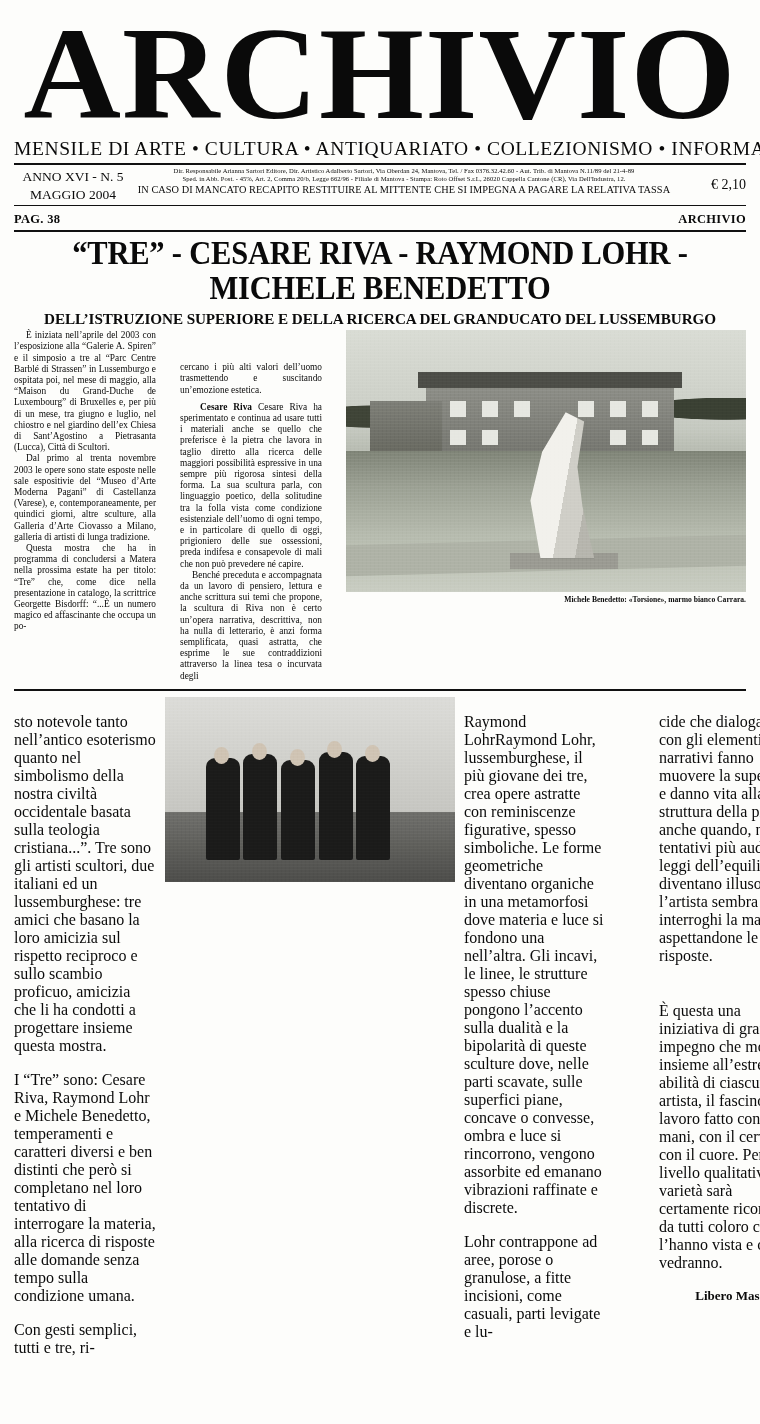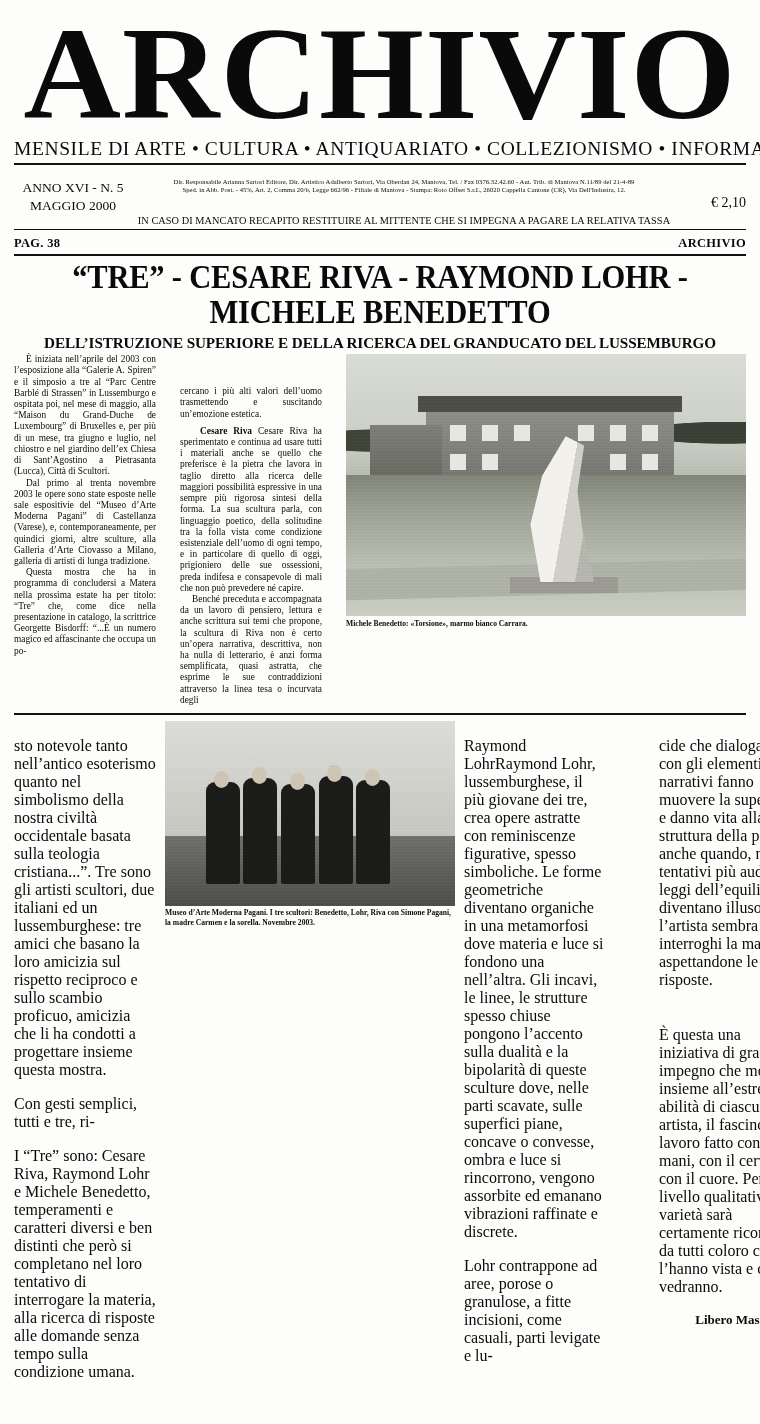--- a/index.html
+++ b/index.html
@@ -33,33 +33,33 @@
     margin-top: 2px;
     white-space: nowrap;
     font-weight:400;
   }
   .rule-thick { border-top: 2.4px solid #111; margin: 3px 0 0 0; }
   .rule-thin  { border-top: 1.1px solid #111; margin: 0; }
 
   .imprint {
     display:flex; align-items:stretch;
     font-size: 10px;
-    padding: 13px 0 2px 0;
+    padding: 2px 0 2px 0;
   }
   .imprint .left {
     width: 118px; flex:0 0 118px;
     font-size: 13.5px; line-height: 1.28;
     text-align:center; padding-top:1px;
   }
   .imprint .mid {
     flex:1 1 auto; text-align:center; padding: 0 4px;
     line-height:1.22;
   }
   .imprint .mid .l1, .imprint .mid .l2 { font-size: 6.6px; letter-spacing:0.05px; }
-  .imprint .mid .l3 { font-size: 10.3px; letter-spacing:0.05px;margin-top:20px; }
+  .imprint .mid .l3 { font-size: 10.3px; letter-spacing:0.05px; }
   .imprint .right {
     width: 70px; flex:0 0 70px; text-align:right;
     font-size: 14px; display:flex; align-items:center; justify-content:flex-end;
   }
 
   .pagerow {
     display:flex; justify-content:space-between; align-items:baseline;
     font-weight:700; font-size: 12.5px; padding: 6px 0 3px 0;
     letter-spacing:0.3px;
   }
@@ -89,21 +89,21 @@
   .col p.noind { text-indent:0;margin-top:32px; }
   .col p .lead { font-weight:700;margin-left:8px; }
   .byline { text-align:right; font-weight:700; font-size:13px; margin-top:2px; }
 
   
   .sec1 { display:flex; gap:24px; align-items:flex-start; margin-top:2px; }
   .sec1 .col { width:142px; flex:0 0 142px; }
   .sec1 .photoblock { flex:1 1 auto; }
 
   .photo { position:relative; overflow:hidden; background:#2a2a28; }
-  .caption { font-size:7.6px; font-weight:700; line-height:1.25; padding-top:2.5px; }
+  .caption { font-size:7.6px; font-weight:700; line-height:1.25; padding-top:2.5px;text-align:right; }
 
   
   .ph1 { height: 262px; }
   .ph1 .sky { position:absolute; inset:0; background:
       linear-gradient(#d9dcd4 0%, #cdd0c8 28%, #c4c8bf 38%, #b9bdb3 45%); }
   .ph1 .bldg { position:absolute; left:20%; top:20%; width:62%; height:33%;
       background:linear-gradient(#8e8f88,#6f706a); }
   .ph1 .bldg2 { position:absolute; left:6%; top:27%; width:18%; height:26%;
       background:linear-gradient(#7d7e77,#616259); }
   .ph1 .roof { position:absolute; left:18%; top:16%; width:66%; height:6%;
@@ -156,21 +156,21 @@
 
 <div class="page">
 
   <div class="masthead">ARCHIVIO</div>
   <div class="tagline">MENSILE DI ARTE • CULTURA • ANTIQUARIATO • COLLEZIONISMO • INFORMAZIONE</div>
   <div class="rule-thick"></div>
 
   <div class="imprint">
     <div class="left">
       <div>ANNO XVI - N. 5</div>
-      <div>MAGGIO 2000</div>
+      <div>MAGGIO 2004</div>
     </div>
     <div class="mid">
       <div class="l1">Dir. Responsabile Arianna Sartori Editore, Dir. Artistico Adalberto Sartori, Via Oberdan 24, Mantova, Tel. / Fax 0376.32.42.60 - Aut. Trib. di Mantova N.11/89 del 21-4-89</div>
       <div class="l2">Sped. in Abb. Post. - 45%, Art. 2, Comma 20/b, Legge 662/96 - Filiale di Mantova -  Stampa: Roto Offset S.r.L, 26020 Cappella Cantone (CR), Via Dell'Industra, 12.</div>
       <div class="l3">IN CASO DI MANCATO RECAPITO RESTITUIRE AL MITTENTE CHE SI IMPEGNA A PAGARE LA RELATIVA TASSA</div>
     </div>
     <div class="right">€ 2,10</div>
   </div>
   <div class="rule-thin"></div>
 
@@ -220,41 +220,40 @@
       </div>
       <div class="caption">Michele Benedetto: «Torsione», marmo bianco Carrara.</div>
     </div>
   </div>
 
   <div class="rule-band"></div>
 
   <div class="sec2">
     <div class="c1">
       <p>sto notevole tanto nell’antico esoterismo quanto nel simbolismo della nostra civiltà occidentale basata sulla teologia cristiana...”. Tre sono gli artisti scultori, due italiani ed un lussemburghese: tre amici che basano la loro amicizia sul rispetto reciproco e sullo scambio proficuo, amicizia che li ha condotti a progettare insieme questa mostra.</p>
+      <p>I “Tre” sono: Cesare Riva, Raymond Lohr e Michele Benedetto, temperamenti e caratteri diversi e ben distinti che però si completano nel loro tentativo di interrogare la materia, alla ricerca di risposte alle domande senza tempo sulla condizione umana.</p>
       <p>Con gesti semplici, tutti e tre, ri-</p>
-      <p>I “Tre” sono: Cesare Riva, Raymond Lohr e Michele Benedetto, temperamenti e caratteri diversi e ben distinti che però si completano nel loro tentativo di interrogare la materia, alla ricerca di risposte alle domande senza tempo sulla condizione umana.</p>
     </div>
     <div class="mid">
       <div class="photo ph2">
         <div class="bg"></div>
         <div class="wall"></div>
         <div class="floor"></div>
         <div class="person" style="left:14%;height:55%"></div>
         <div class="head" style="left:17%;top:27%"></div>
         <div class="person" style="left:27%;height:57%"></div>
         <div class="head" style="left:30%;top:25%"></div>
         <div class="person" style="left:40%;height:54%"></div>
         <div class="head" style="left:43%;top:28%"></div>
         <div class="person" style="left:53%;height:58%"></div>
         <div class="head" style="left:56%;top:24%"></div>
         <div class="person" style="left:66%;height:56%"></div>
         <div class="head" style="left:69%;top:26%"></div>
         <div class="grain"></div>
       </div>
-      <div class="caption">Museo d’Arte Moderna Pagani. I tre scultori: Benedetto, Lohr, Riva con Simone Pagani, la madre Carmen e la sorella. Novembre 2003.</div>
     </div>
     <div class="c3">
       <p><span class="lead">Raymond Lohr</span><span>Raymond Lohr, lussemburghese, il più giovane dei tre, crea opere astratte con reminiscenze figurative, spesso simboliche. Le forme geometriche diventano organiche in una metamorfosi dove materia e luce si fondono una nell’altra. Gli incavi, le linee, le strutture spesso chiuse pongono l’accento sulla dualità e la bipolarità di queste sculture dove, nelle parti scavate, sulle superfici piane, concave o convesse, ombra e luce si rincorrono, vengono assorbite ed emanano vibrazioni raffinate e discrete.</span></p>
       <p>Lohr contrappone ad aree, porose o granulose, a fitte incisioni, come casuali, parti levigate e lu-</p>
     </div>
     <div class="c4">
       <p>cide che dialogando con gli elementi narrativi fanno muovere la superficie e danno vita alla struttura della pietra anche quando, nei tentativi più audaci, le leggi dell’equilibrio diventano illusorie e l’artista sembra che interroghi la materia aspettandone le risposte.</p>
       <p style="height:5px"></p>
       <p>È questa una iniziativa di grande impegno che mostra, insieme all’estrema abilità di ciascun artista, il fascino del lavoro fatto con le mani, con il cervello e con il cuore. Per livello qualitativo e varietà sarà certamente ricordata da tutti coloro che l’hanno vista e che la vedranno.</p>
       <div class="byline">Libero Maso - 2004</div>

